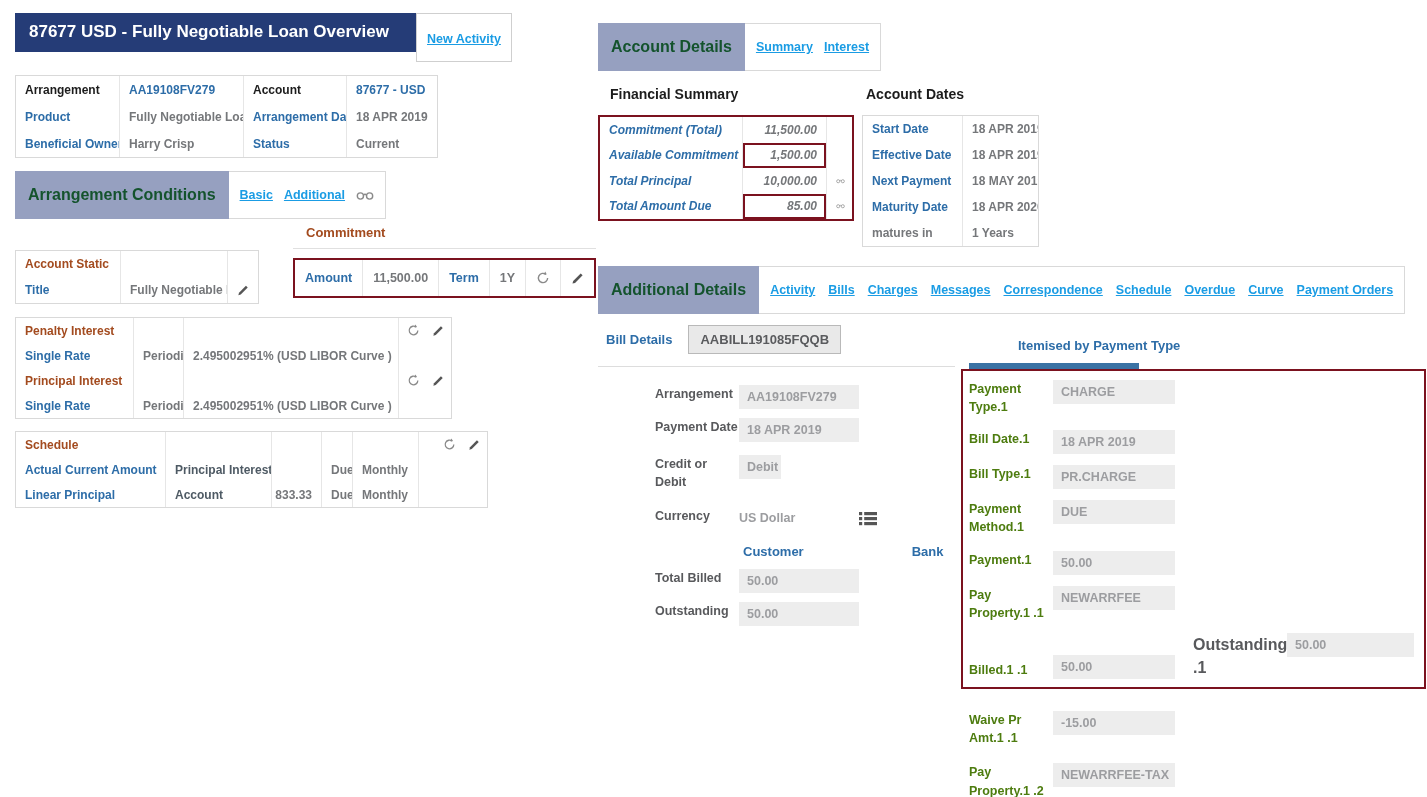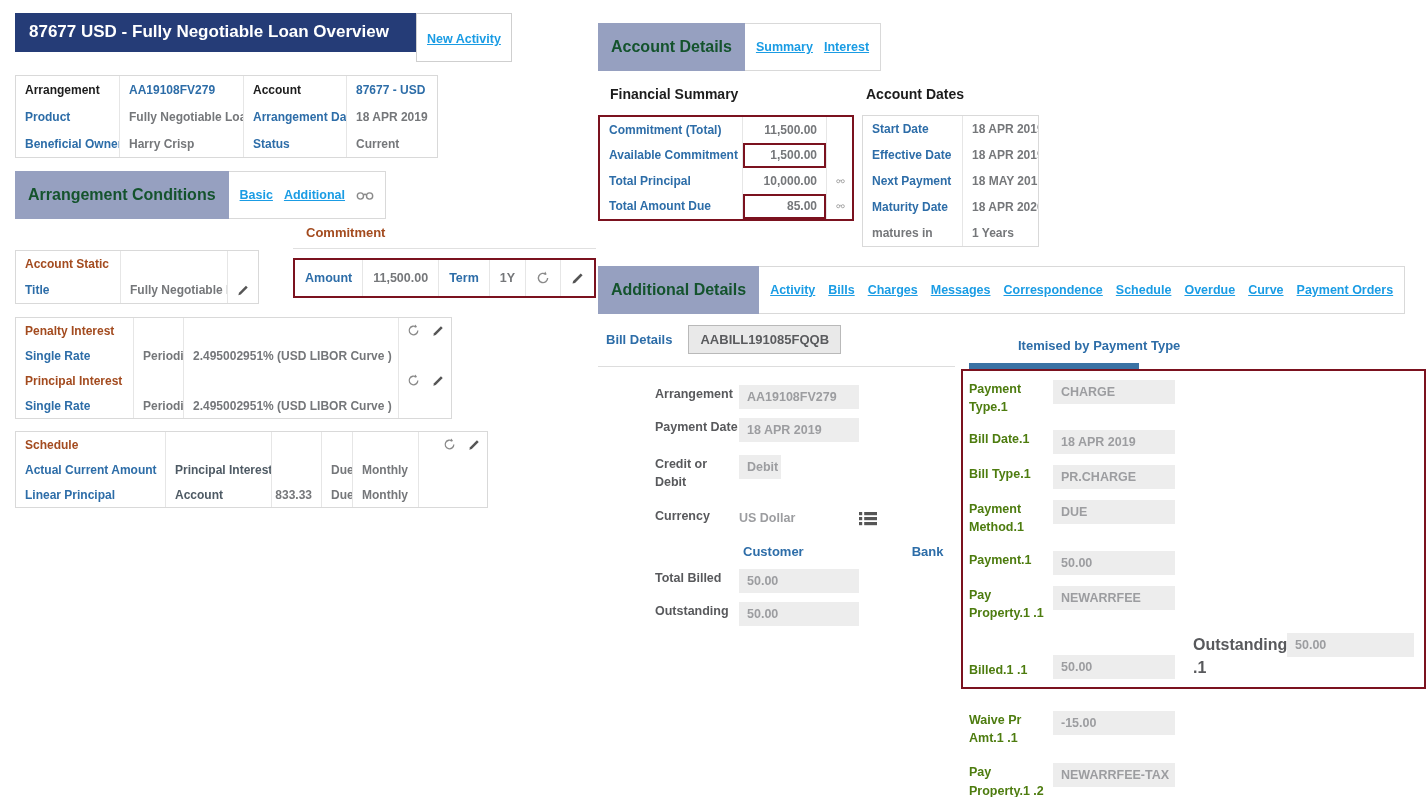--- a/index.html
+++ b/index.html
@@ -83,21 +83,21 @@
   
   .right-col { position:absolute; left:598px; top:23px; width:829px; }
 
   .headings-row { display:flex; margin-top:15px; }
   .sub-heading { color:#1c1c1c; font-size:14px; white-space:nowrap; }
   .fs-head { margin-left:12px; width:250px; }
   .ad-head { margin-left:6px; }
 
   .tables-row { display:flex; margin-top:13px; align-items:flex-start; }
   .fin-table { border:2px solid #7b121f; width:256px; grid-template-columns:143px 84px 27px; grid-auto-rows:25.5px; }
-  .fin-table .cell { border-right:1px solid #e6e6e6; }
+  .fin-table .cell { border-right:1px solid #e6e6e6;font-style:italic; }
   .boxed { box-shadow:inset 0 0 0 2px #7b121f; }
   .fin-val { justify-content:flex-end; }
   .dates-table { margin-left:8px; width:177px; grid-template-columns:100px 75px; grid-auto-rows:26px; }
 
   .addl-bar { margin-top:19px; }
   .addl-links { gap:13px; }
 
   .bi-row { display:flex; align-items:flex-start; margin-top:11px; }
   .bill-col { width:357px; }
   .bill-head-row { display:flex; align-items:center; }

